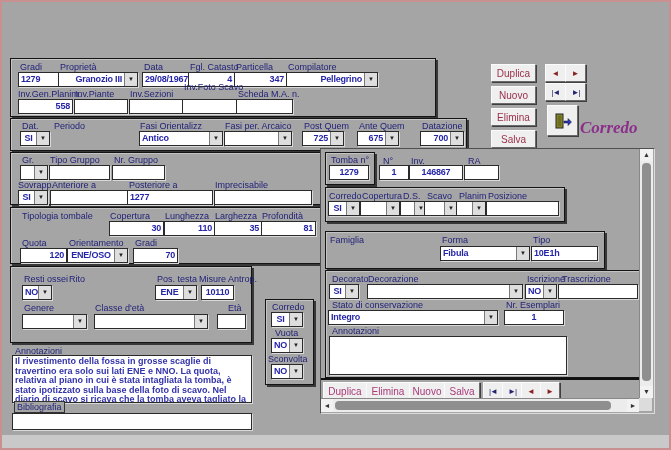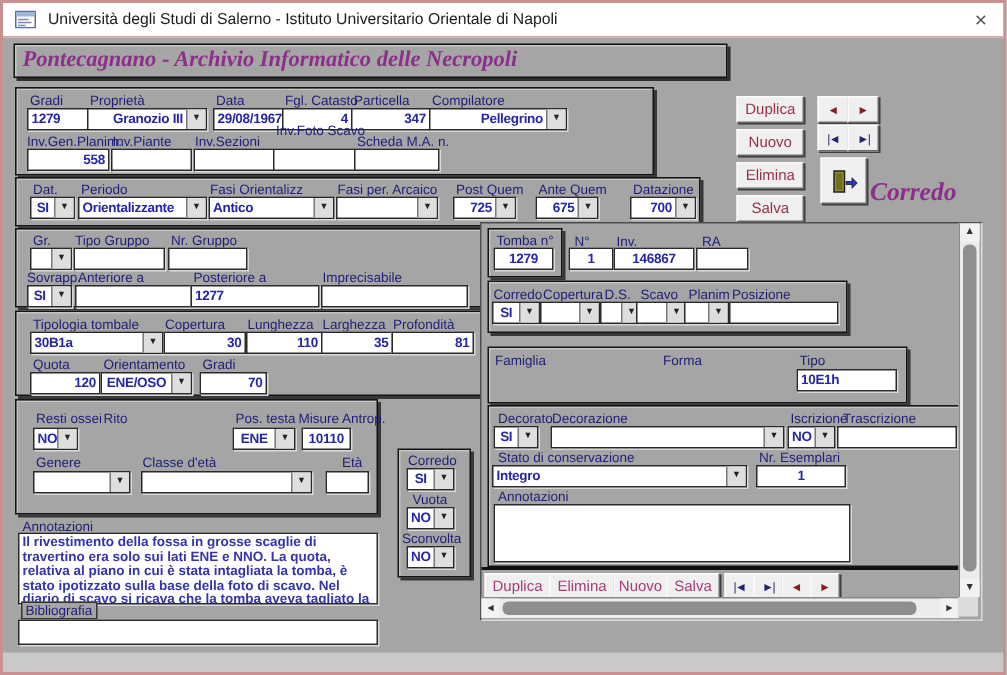--- a/index.html
+++ b/index.html
@@ -30,35 +30,21 @@
   .thumb{position:absolute;background:#8f8f8f;border-radius:4px;cursor:default;}
   .sep{position:absolute;background:#111;}
   .corner{position:absolute;background:#dcdcdc;}
   .corredo-title{position:absolute;font-family:"Liberation Serif","DejaVu Serif",serif;font-style:italic;font-weight:bold;font-size:17px;color:#8b2f8b;white-space:nowrap;}
 </style>
 </head>
 <body>
 
 <div class="win">
 
-  <div class="titlebar">
-    <svg class="app-icon" viewBox="0 0 14 12">
-        <rect x="0.5" y="0.5" width="13" height="11" fill="#fdfdf2" stroke="#5a6f9e"></rect>
-        <rect x="1" y="1" width="12" height="3" fill="#9db6d8"></rect>
-        <line x1="2" y1="6" x2="9" y2="6" stroke="#7a8cb0"></line>
-        <line x1="2" y1="8" x2="11" y2="8" stroke="#7a8cb0"></line>
-        <line x1="2" y1="10" x2="7" y2="10" stroke="#7a8cb0"></line>
-      </svg>
-    <span class="title-text">Università degli Studi di Salerno - Istituto Universitario Orientale di Napoli</span>
-    <span class="close-x">×</span>
-  </div>
-
-  <div class="hdr">
-    <div class="hdr-text">Pontecagnano - Archivio Informatico delle Necropoli</div>
-  </div>
+
 
   <div class="grp" style="left:8px;top:56px;width:424px;height:57px"></div>
   <span class="lbl" style="left:18px;top:60px">Gradi</span>
   <div class="tb" style="left:16px;top:70px;width:40px">
       <span class="v">1279</span>
     </div>
   <span class="lbl" style="left:58px;top:60px">Proprietà</span>
   <div class="tb combo r" style="left:56px;top:70px;width:78px">
       <span class="v">Granozio III</span>
       <span class="dd">▼</span>
@@ -101,24 +87,20 @@
       <span class="v"></span>
     </div>
 
   <div class="grp" style="left:8px;top:116px;width:455px;height:31px"></div>
   <span class="lbl" style="left:20px;top:119px">Dat.</span>
   <div class="tb combo c" style="left:18px;top:129px;width:28px">
       <span class="v">SI</span>
       <span class="dd">▼</span>
     </div>
   <span class="lbl" style="left:52px;top:119px">Periodo</span>
-  <div class="tb combo" style="left:50px;top:129px;width:84px">
-      <span class="v">Orientalizzante</span>
-      <span class="dd">▼</span>
-    </div>
   <span class="lbl" style="left:138px;top:119px">Fasi Orientalizz</span>
   <div class="tb combo" style="left:137px;top:129px;width:82px">
       <span class="v">Antico</span>
       <span class="dd">▼</span>
     </div>
   <span class="lbl" style="left:223px;top:119px">Fasi per. Arcaico</span>
   <div class="tb combo" style="left:222px;top:129px;width:66px">
       <span class="v"></span>
       <span class="dd">▼</span>
     </div>
@@ -165,24 +147,20 @@
   <div class="tb" style="left:125px;top:188px;width:84px">
       <span class="v">1277</span>
     </div>
   <span class="lbl" style="left:213px;top:178px">Imprecisabile</span>
   <div class="tb" style="left:212px;top:188px;width:96px">
       <span class="v"></span>
     </div>
 
   <div class="grp" style="left:8px;top:205px;width:309px;height:55px"></div>
   <span class="lbl" style="left:20px;top:209px">Tipologia tombale</span>
-  <div class="tb combo" style="left:18px;top:219px;width:87px">
-      <span class="v">30B1a</span>
-      <span class="dd">▼</span>
-    </div>
   <span class="lbl" style="left:108px;top:209px">Copertura</span>
   <div class="tb r" style="left:107px;top:219px;width:53px">
       <span class="v">30</span>
     </div>
   <span class="lbl" style="left:163px;top:209px">Lunghezza</span>
   <div class="tb r" style="left:162px;top:219px;width:49px">
       <span class="v">110</span>
     </div>
   <span class="lbl" style="left:213px;top:209px">Larghezza</span>
   <div class="tb r" style="left:212px;top:219px;width:46px">
@@ -323,20 +301,24 @@
         <span class="dd">▼</span>
       </div>
     <span class="lbl" style="left:167px;top:42px">Posizione</span>
     <div class="tb" style="left:165px;top:52px;width:71px">
         <span class="v"></span>
       </div>
 
     <div class="grp" style="left:4px;top:82px;width:278px;height:36px"></div>
     <span class="lbl" style="left:9px;top:86px">Famiglia</span>
     <span class="lbl" style="left:121px;top:86px">Forma</span>
+    <div class="tb combo" style="left:119px;top:97px;width:88px">
+        <span class="v">Fibula</span>
+        <span class="dd">▼</span>
+      </div>
     <span class="lbl" style="left:212px;top:86px">Tipo</span>
     <div class="tb" style="left:210px;top:97px;width:65px">
         <span class="v">10E1h</span>
       </div>
 
     <div class="grp" style="left:4px;top:121px;width:318px;height:106px"></div>
     <span class="lbl" style="left:11px;top:125px">Decorato</span>
     <div class="tb combo c" style="left:8px;top:135px;width:28px">
         <span class="v">SI</span>
         <span class="dd">▼</span>

